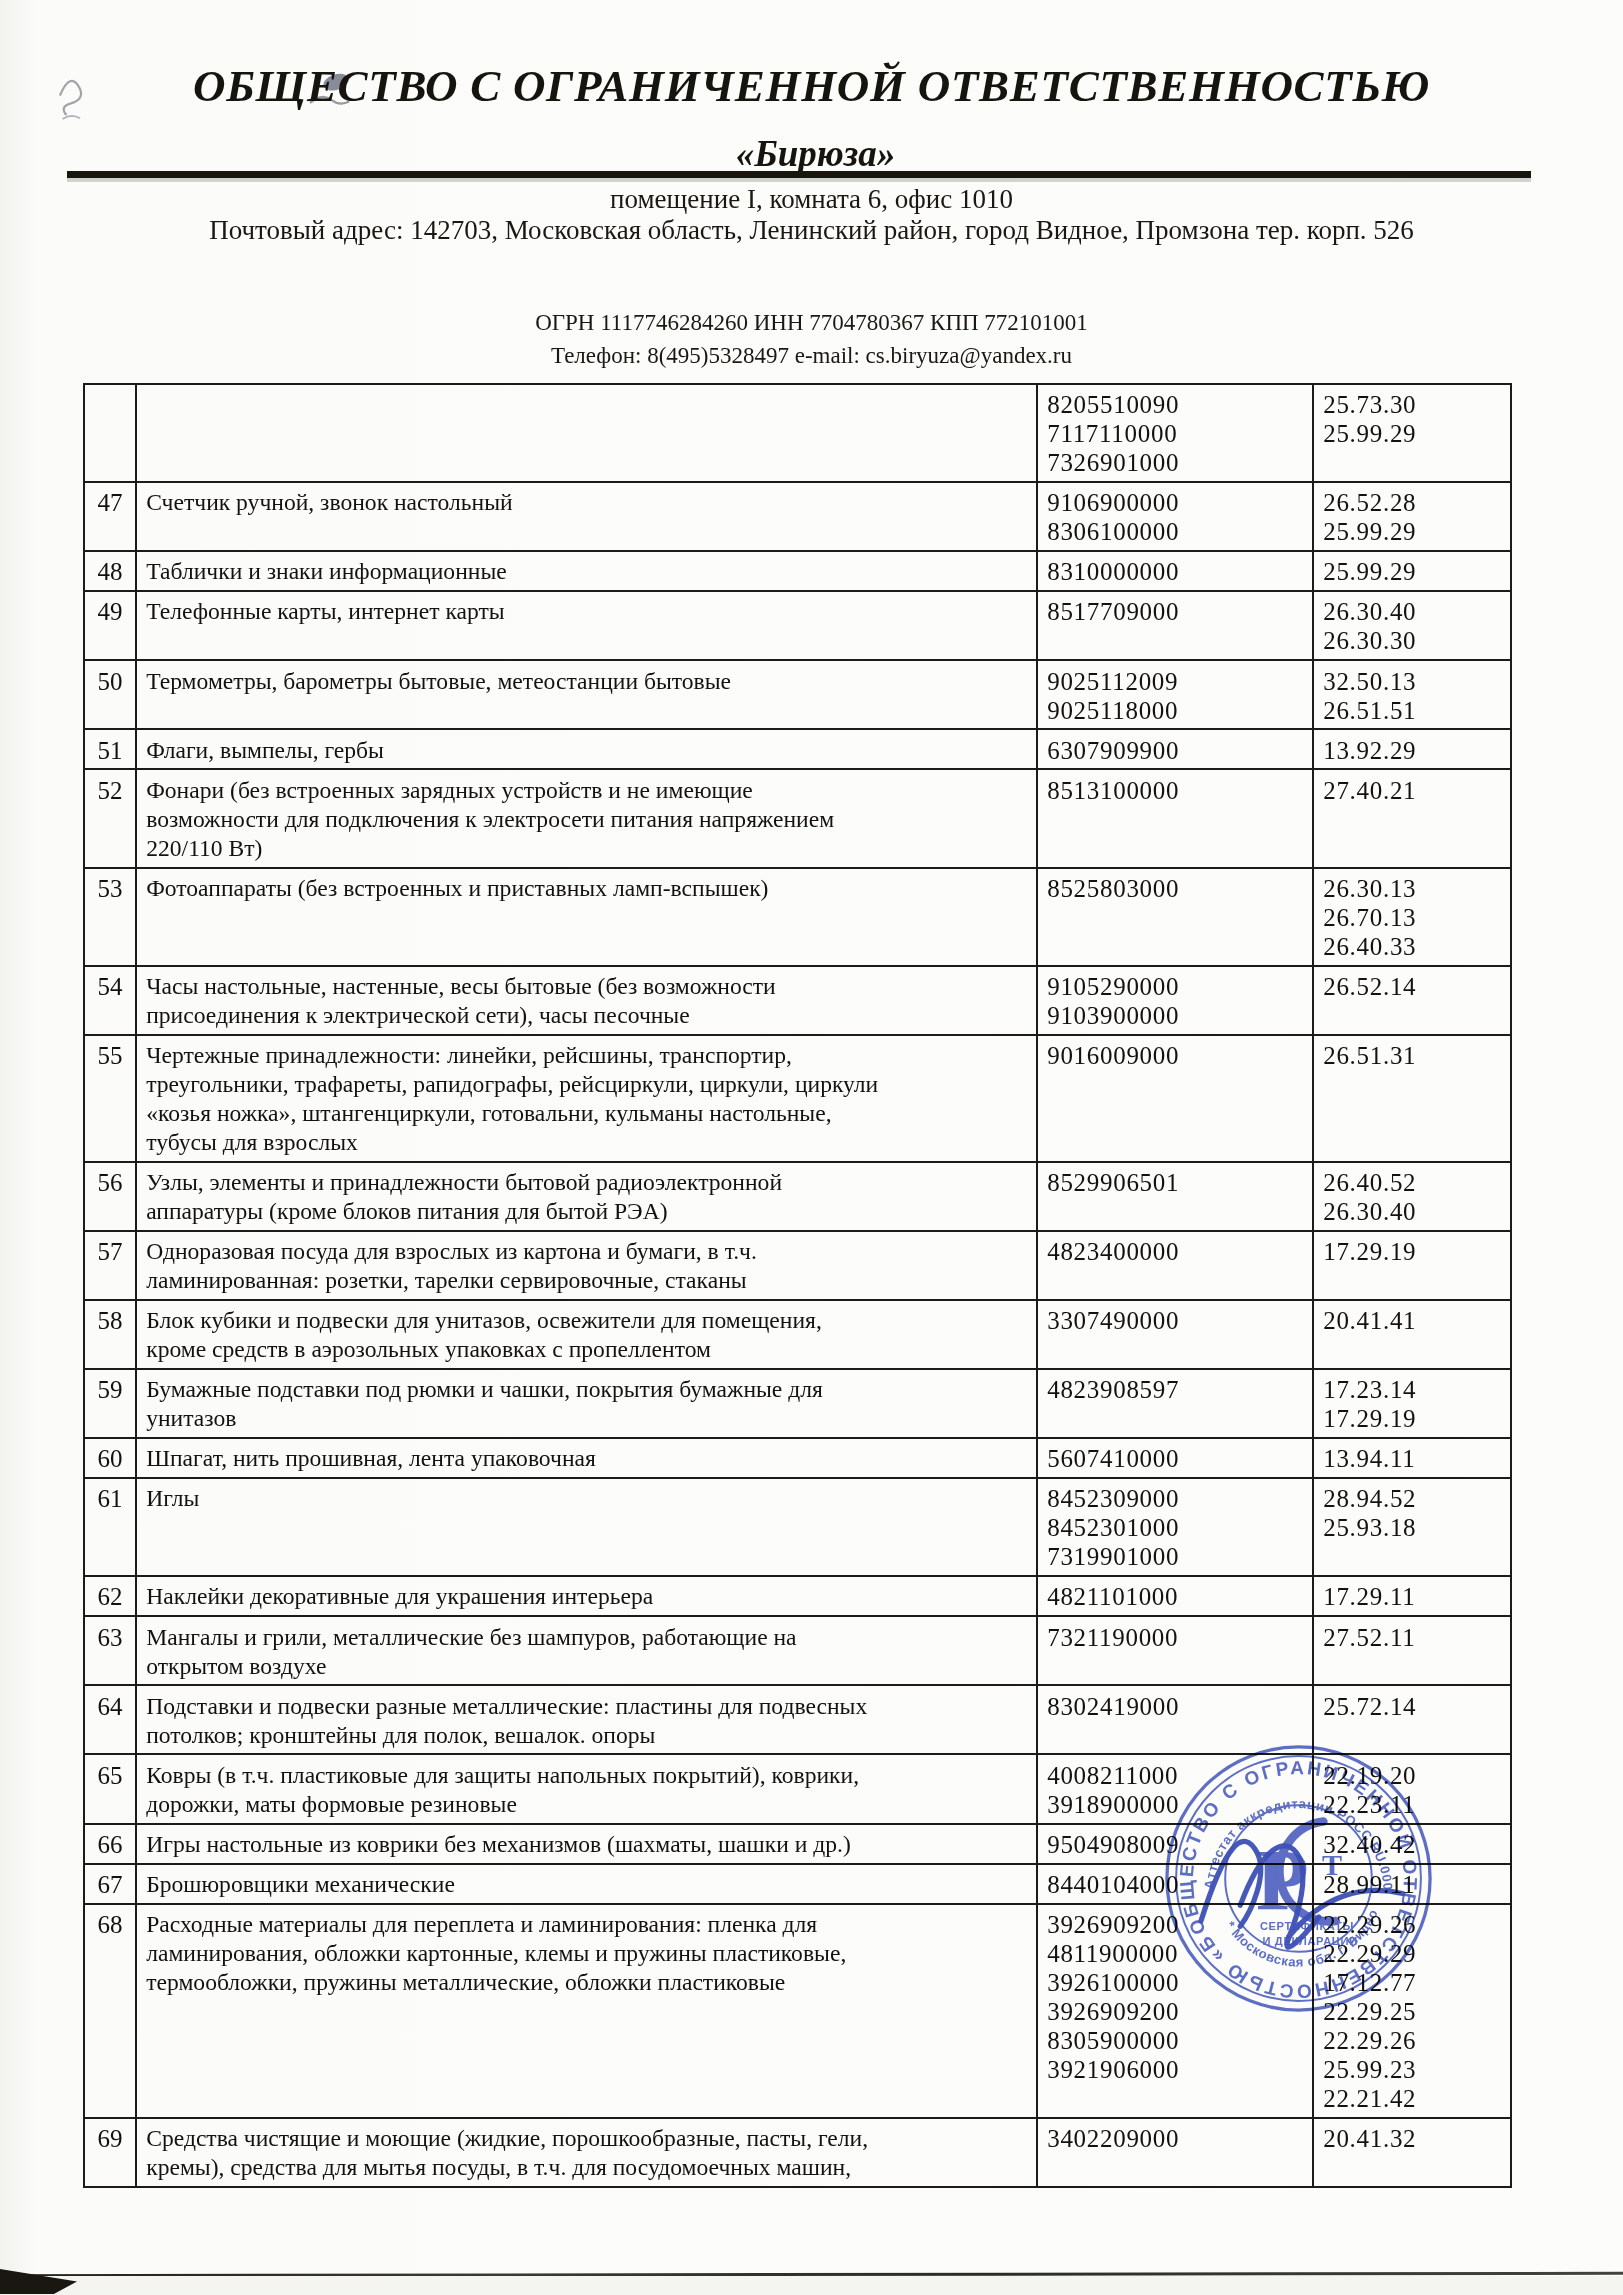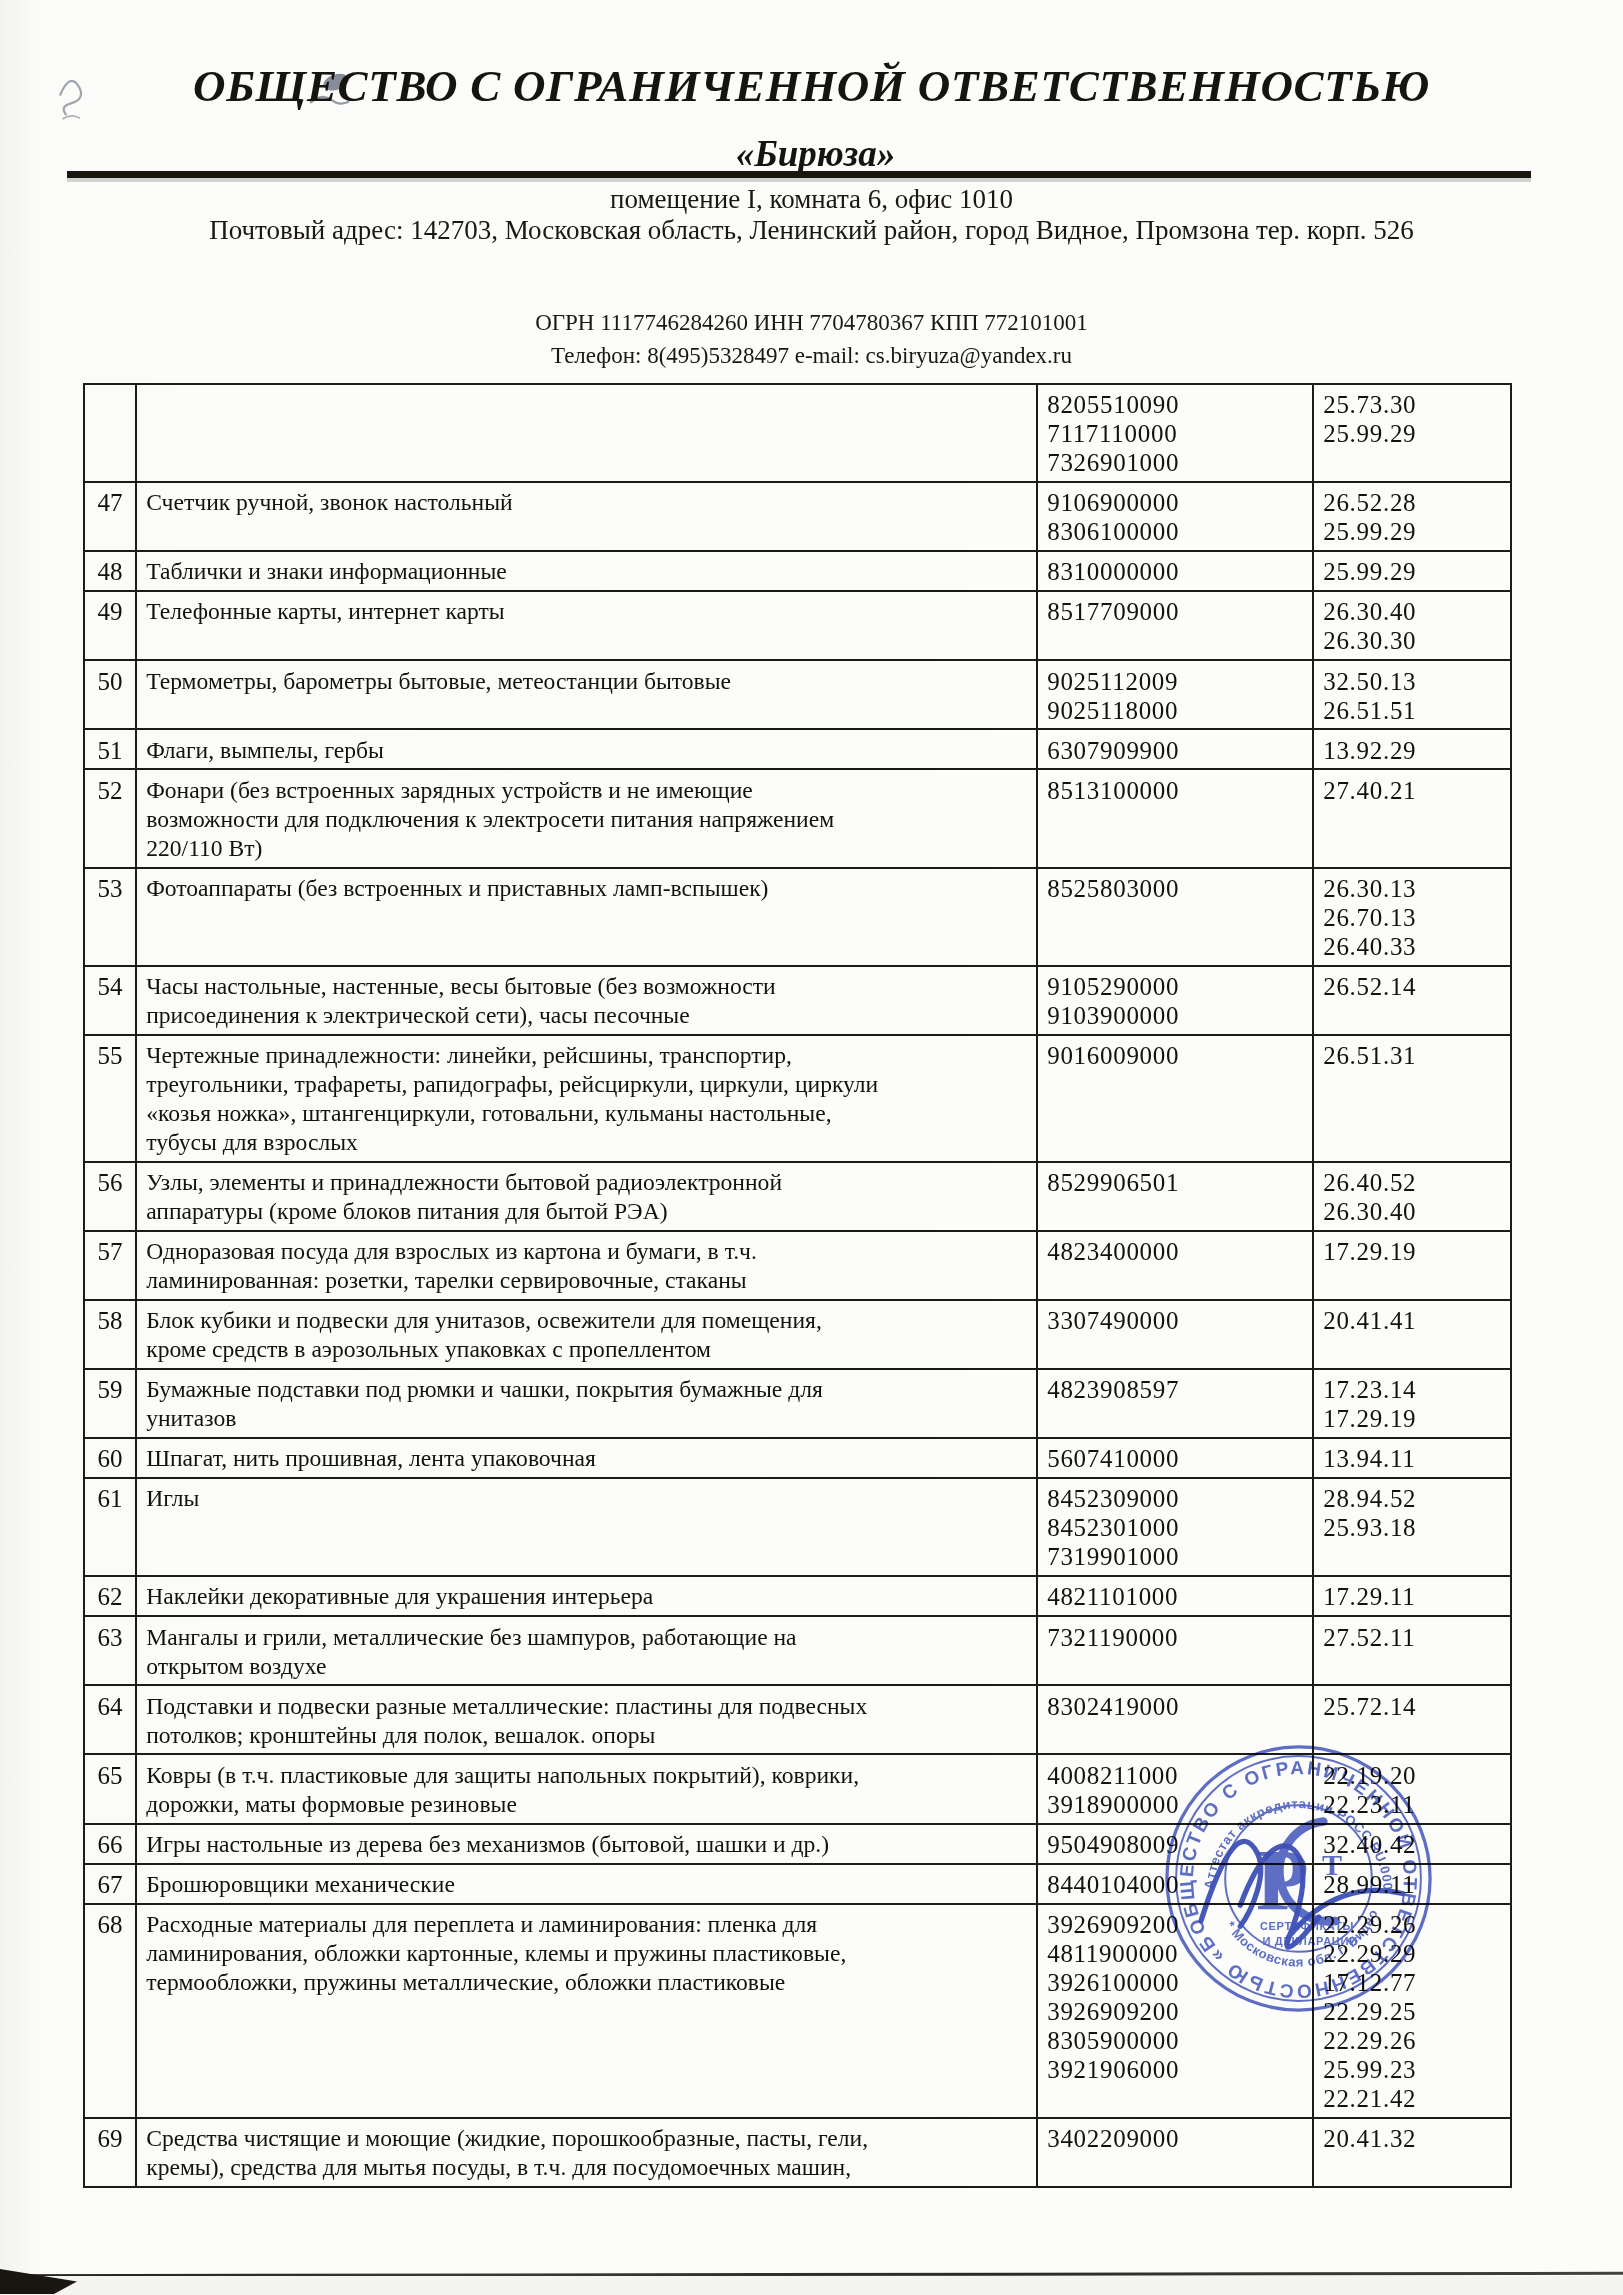--- a/index.html
+++ b/index.html
@@ -299,21 +299,21 @@
       <td class="desc">Ковры (в т.ч. пластиковые для защиты напольных покрытий), коврики,
 дорожки, маты формовые резиновые</td>
       <td class="codes">4008211000
 3918900000</td>
       <td class="okpd">22.19.20
 22.23.11</td>
     </tr>
 
     <tr>
       <td class="num">66</td>
-      <td class="desc">Игры настольные из дерева без механизмов (бытовой, шашки и др.)</td>
+      <td class="desc">Игры настольные из коврики без механизмов (шахматы, шашки и др.)</td>
       <td class="codes">9504908009</td>
       <td class="okpd">32.40.42</td>
     </tr>
 
     <tr>
       <td class="num">67</td>
       <td class="desc">Брошюровщики механические</td>
       <td class="codes">8440104000</td>
       <td class="okpd">28.99.11</td>
     </tr>

